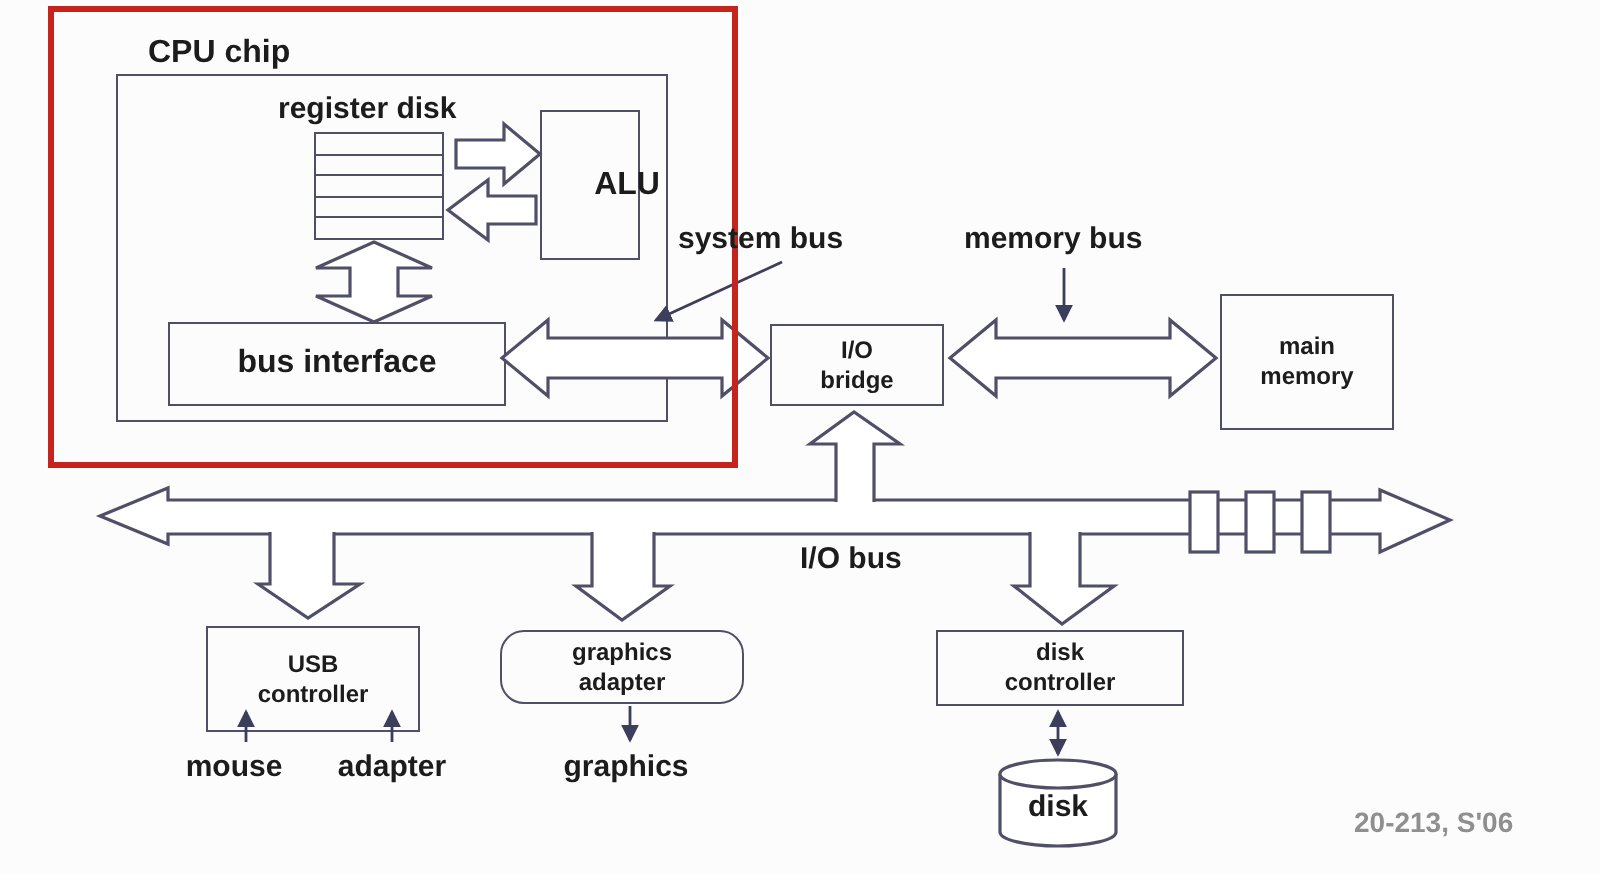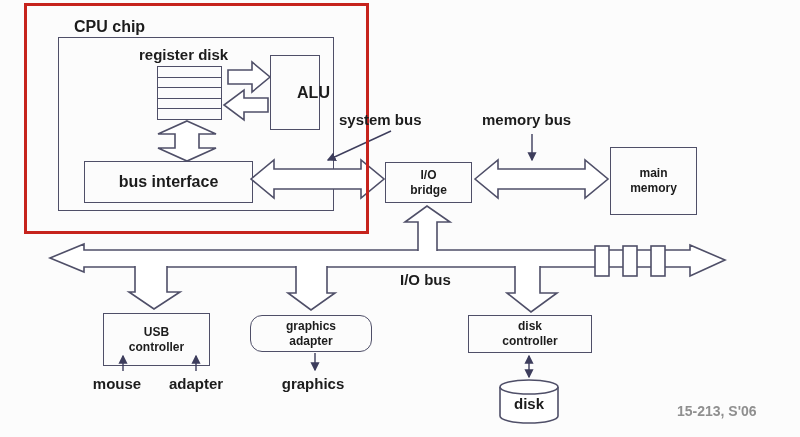--- a/index.html
+++ b/index.html
@@ -133,14 +133,14 @@
 
 
   <div class="lbl f15 ctr" style="left:117px;top:375px;">mouse</div>
 
   <div class="lbl f15 ctr" style="left:196px;top:375px;">adapter</div>
 
   <div class="lbl f15 ctr" style="left:313px;top:375px;">graphics</div>
 
   <div class="lbl f15 ctr" style="left:529px;top:395px;">disk</div>
 
-  <div class="lbl muted" style="left:677px;top:403px;">15-213, S'06</div>
+  <div class="lbl muted" style="left:677px;top:403px;">20-213, S'06</div>
 </div>
 
 </body></html>

